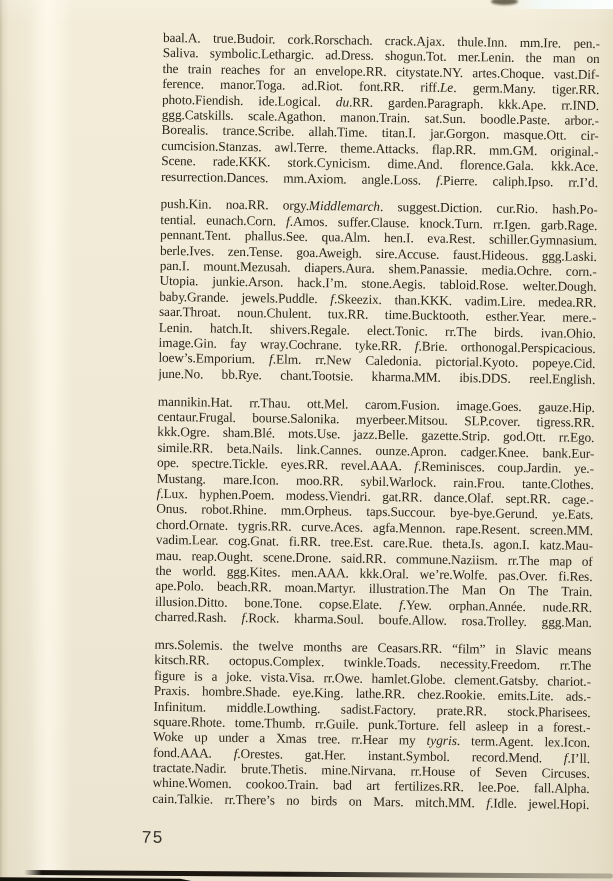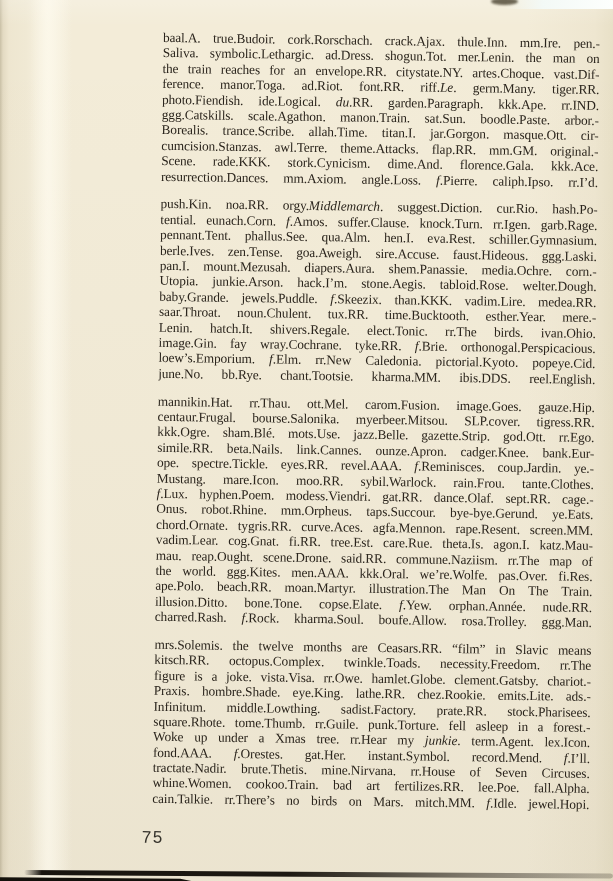--- a/index.html
+++ b/index.html
@@ -108,21 +108,21 @@
         <div class="line">illusion.Ditto. bone.Tone. copse.Elate. <em>f</em>.Yew. orphan.Année. nude.RR.</div>
         <div class="line">charred.Rash. <em>f</em>.Rock. kharma.Soul. boufe.Allow. rosa.Trolley. ggg.Man.</div>
       </div>
       <div class="para">
         <div class="line">mrs.Solemis. the twelve months are Ceasars.RR. “film” in Slavic means</div>
         <div class="line">kitsch.RR. octopus.Complex. twinkle.Toads. necessity.Freedom. rr.The</div>
         <div class="line">figure is a joke. vista.Visa. rr.Owe. hamlet.Globe. clement.Gatsby. chariot.-</div>
         <div class="line">Praxis. hombre.Shade. eye.King. lathe.RR. chez.Rookie. emits.Lite. ads.-</div>
         <div class="line">Infinitum. middle.Lowthing. sadist.Factory. prate.RR. stock.Pharisees.</div>
         <div class="line">square.Rhote. tome.Thumb. rr.Guile. punk.Torture. fell asleep in a forest.-</div>
-        <div class="line">Woke up under a Xmas tree. rr.Hear my <em>junkie</em>. term.Agent. lex.Icon.</div>
+        <div class="line">Woke up under a Xmas tree. rr.Hear my <em>tygris</em>. term.Agent. lex.Icon.</div>
         <div class="line">fond.AAA. <em>f</em>.Orestes. gat.Her. instant.Symbol. record.Mend. <em>f</em>.I’ll.</div>
         <div class="line">tractate.Nadir. brute.Thetis. mine.Nirvana. rr.House of Seven Circuses.</div>
         <div class="line">whine.Women. cookoo.Train. bad art fertilizes.RR. lee.Poe. fall.Alpha.</div>
         <div class="line">cain.Talkie. rr.There’s no birds on Mars. mitch.MM. <em>f</em>.Idle. jewel.Hopi.</div>
       </div>
       <div class="page-number">75</div>
   </div>
 
   <div class="edge-bottom"></div>
   <div class="edge-bottom-left"></div>

